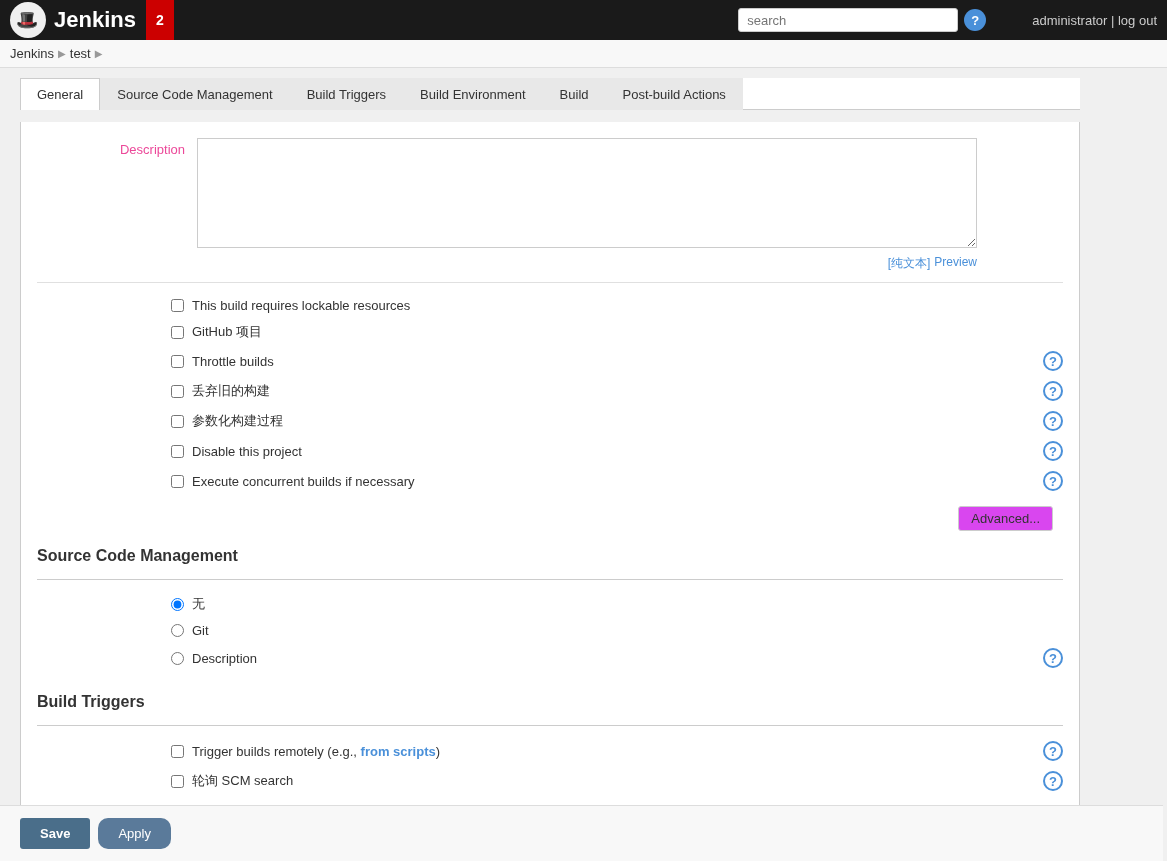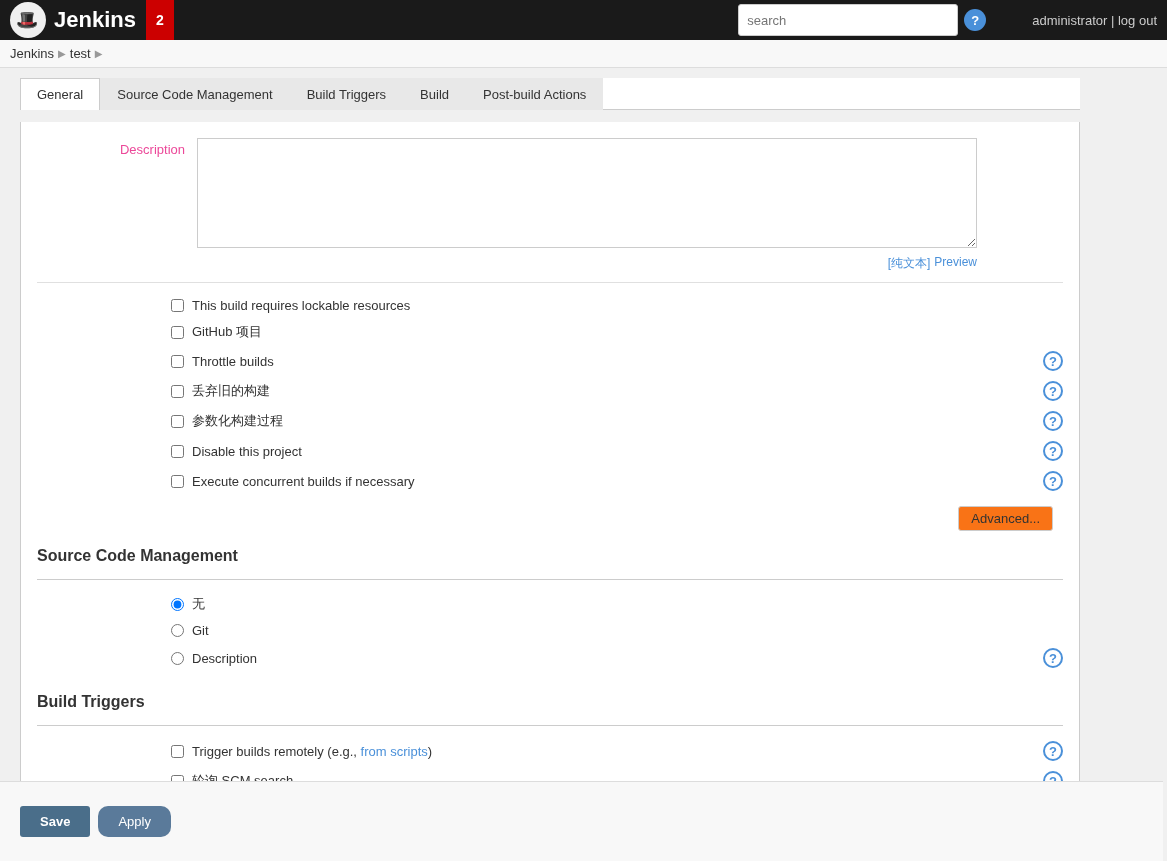--- a/index.html
+++ b/index.html
@@ -42,21 +42,21 @@
       align-items: center;
       justify-content: center;
     }
     .search-container {
       display: flex;
       align-items: center;
       gap: 6px;
       margin-left: auto;
     }
     .search-input {
-      height: 32px;
+      height: 24px;
       padding: 0 8px;
       border: 1px solid #ccc;
       border-radius: 3px;
       font-size: 13px;
       width: 220px;
     }
     .help-icon-btn {
       width: 22px;
       height: 22px;
       background: #4a90d9;
@@ -196,21 +196,21 @@
 
     
     .advanced-section {
       display: flex;
       justify-content: flex-end;
       margin-top: 10px;
       padding-right: 10px;
     }
     .btn-advanced {
       padding: 4px 12px;
-      background: #f97316;
+      background: #d946ef;
       border: 1px solid #ccc;
       border-radius: 3px;
       cursor: pointer;
       font-size: 13px;
       color: #333;
     }
 
     
     .section-header {
       font-size: 16px;
@@ -236,21 +236,21 @@
     }
 
     
     .bottom-bar {
       position: fixed;
       bottom: 0;
       left: 0;
       right: 4px;
       background: #f8f8f8;
       border-top: 1px solid #ddd;
-      padding: 24px 20px;
+      padding: 12px 20px;
       display: flex;
       gap: 8px;
       align-items: center;
       z-index: 100;
     }
     .btn-save {
       padding: 8px 20px;
       background: #4a6e8a;
       color: white;
       border: none;
@@ -269,21 +269,21 @@
       font-size: 13px;
     }
 
     
     .section-divider {
       border: none;
       border-top: 1px solid #ccc;
       margin: 10px 0;
     }
 
-    .trigger-link { color: #4a90d9; }
+    .trigger-link { color: #4a90d9; font-weight: bold; }
   </style>
 </head>
 <body>
 
 <div class="header">
   <div class="header-logo">
     <div class="jenkins-icon">🎩</div>
     <span>Jenkins</span>
   </div>
   <div class="notification-badge">
@@ -306,20 +306,21 @@
   <a>test</a>
   <span class="breadcrumb-sep">▶</span>
 </div>
 
 <div class="main-content">
 
   <div class="tabs">
     <div class="tab active">General</div>
     <div class="tab">Source Code Management</div>
     <div class="tab">Build Triggers</div>
+    <div class="tab">Build Environment</div>
     <div class="tab">Build</div>
     <div class="tab">Post-build Actions</div>
   </div>
 
   <div class="config-panel">
 
     <div class="form-row">
       <div class="form-label">Description</div>
       <div>
         <textarea class="description-textarea" style=""></textarea>

